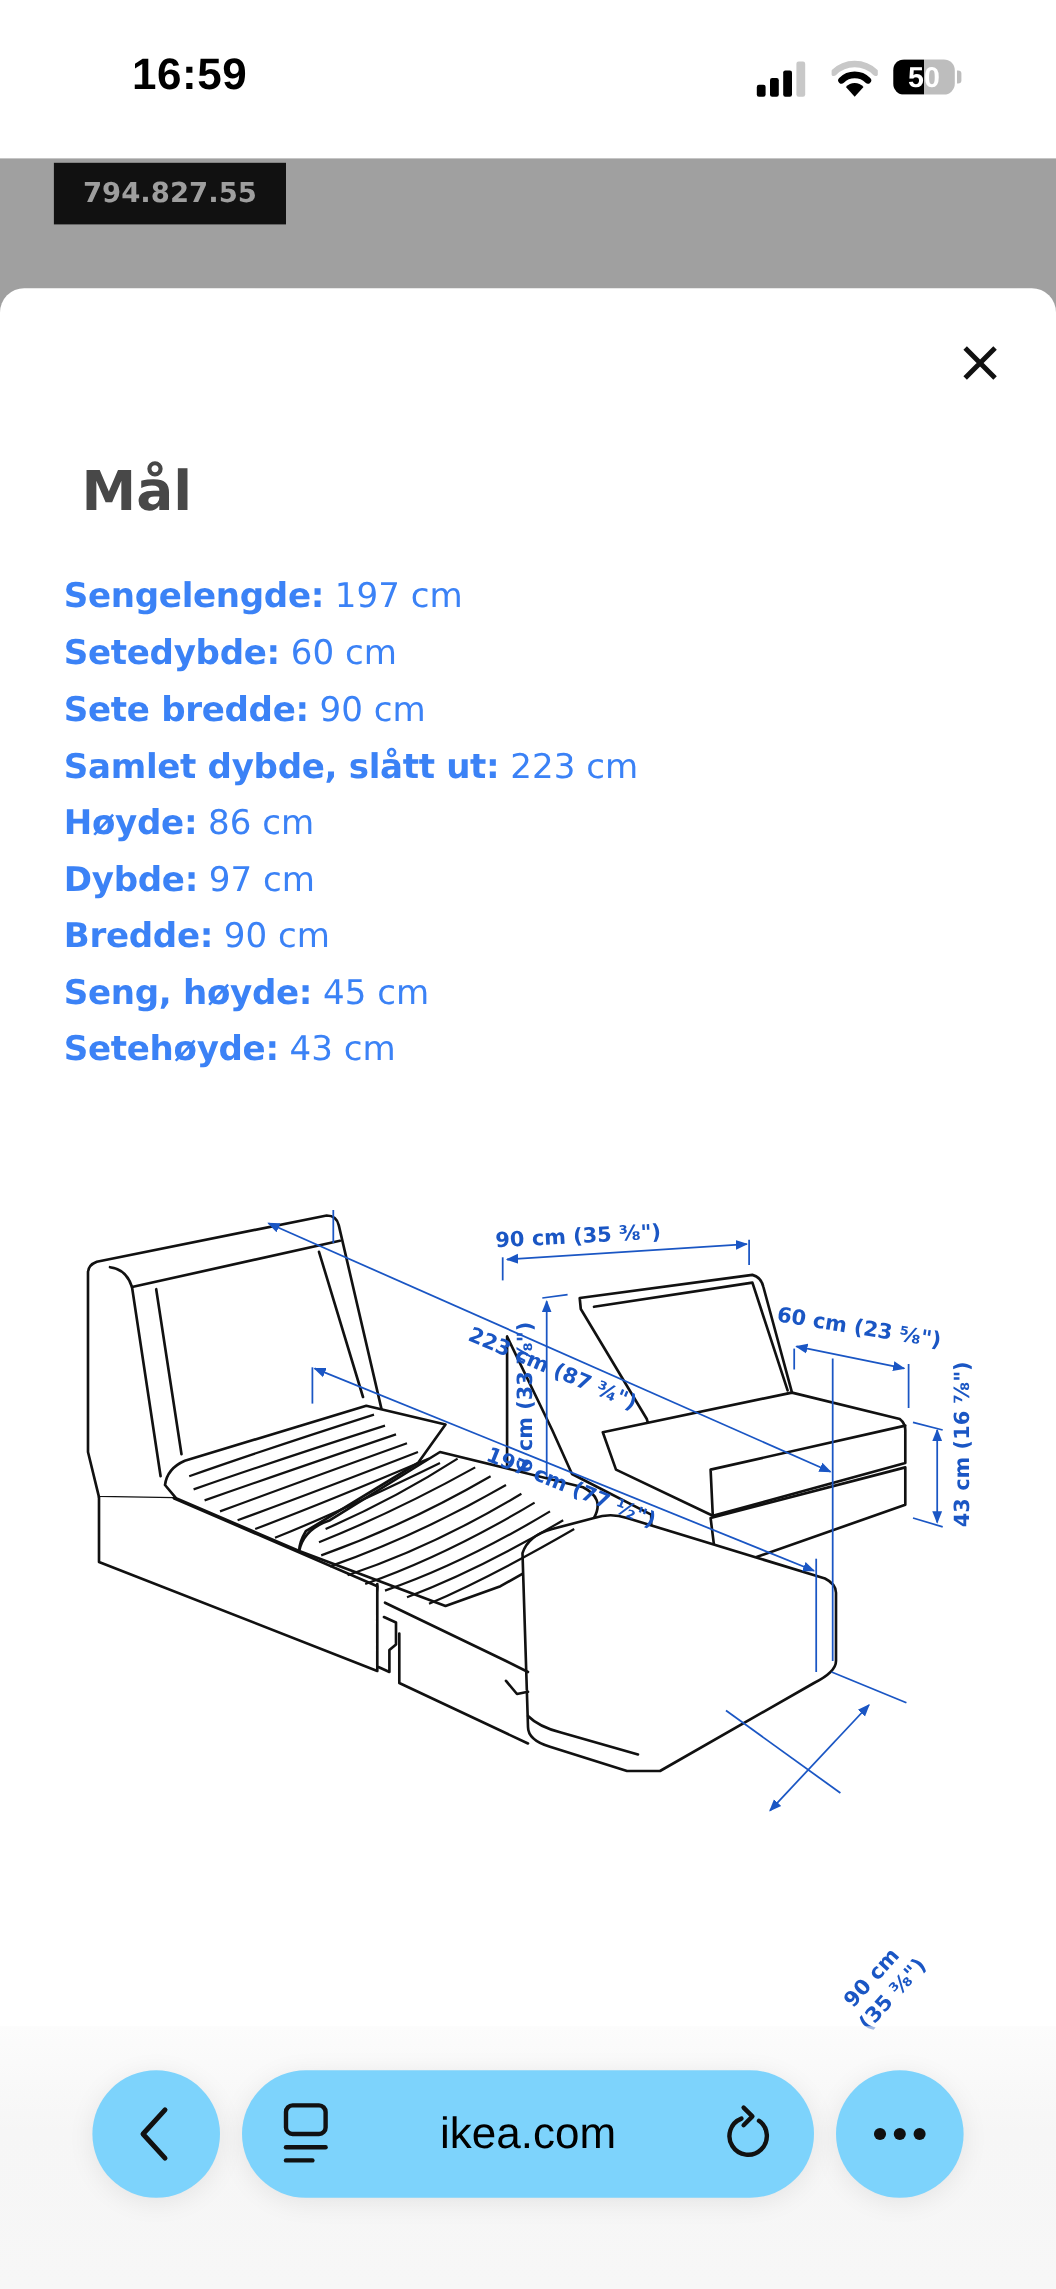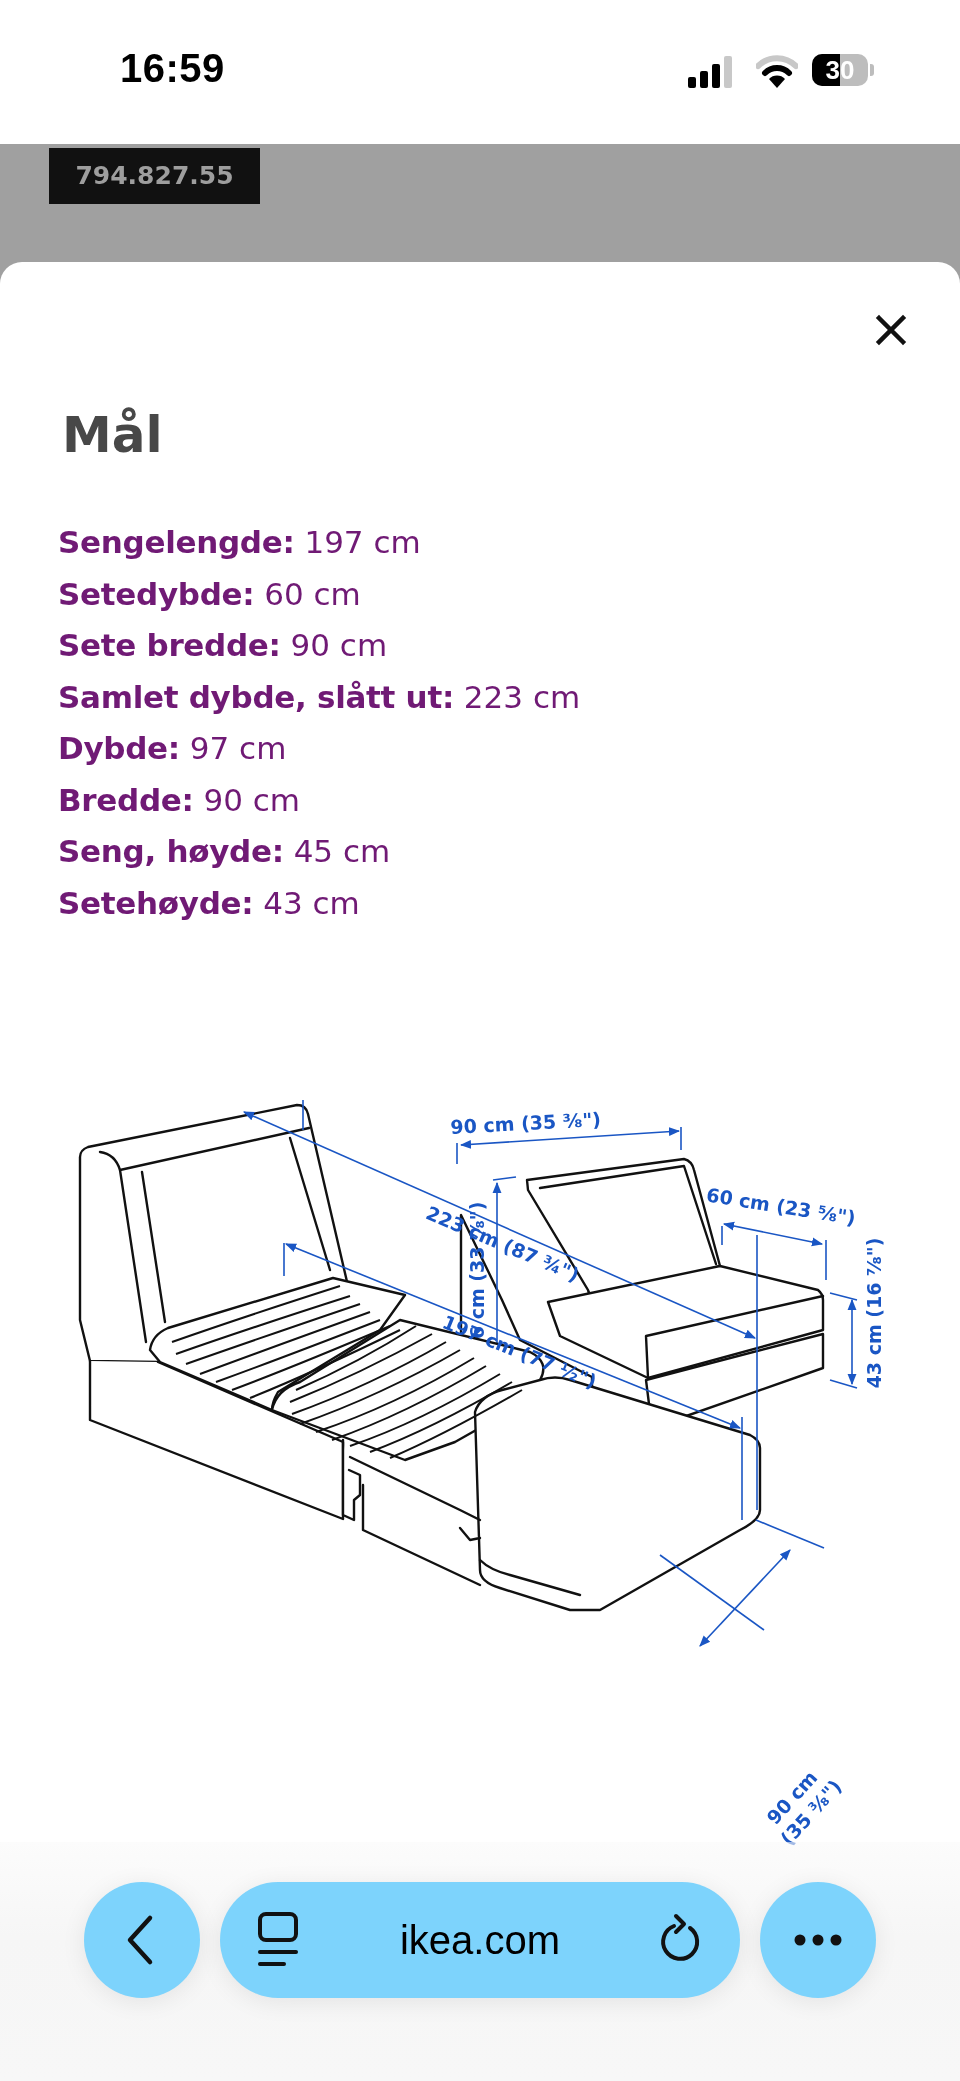--- a/index.html
+++ b/index.html
@@ -51,27 +51,27 @@
 
   .sheet {
     position: absolute; left: 0; top: 262px; width: 960px; height: 1819px;
     background: #ffffff; border-radius: 22px 22px 0 0;
   }
   .close-btn {
     position: absolute; left: 866px; top: 305px; width: 50px; height: 50px;
     cursor: pointer;
   }
   .sheet-title {
-    position: absolute; left: 58px; top: 402px; margin: 4px;
+    position: absolute; left: 58px; top: 402px; margin: 16px;
     font-family: "DejaVu Sans", sans-serif; font-weight: bold; font-size: 50px;
     color: #484848;
   }
   .dims { position: absolute; left: 58px; top: 518px; margin: 0; padding: 0; list-style: none; }
   .dims li {
-    height: 51.5px; line-height: 48px; font-size: 31px; color: #701a75;
+    height: 51.5px; line-height: 48px; font-size: 31px; color: #3b82f6;
     white-space: nowrap; font-family: "DejaVu Sans", sans-serif;
   }
   .dims .k { font-weight: bold; letter-spacing: -0.3px; }
   .dims .v { font-weight: normal; }
 
   .diagram { position: absolute; left: 60px; top: 1090px; width: 840px; height: 760px; }
   .dl { font-family: "DejaVu Sans", sans-serif; font-weight: bold; fill: #1a56c4; font-size: 19px; }
 
   .bottom-fade {
     position: absolute; left: 0; top: 1842px; width: 960px; height: 239px;
@@ -101,21 +101,21 @@
       <span style="left:24px;height:24px"></span>
       <span style="left:36px;height:32px;background:#c8c8c8"></span>
     </div>
     <svg class="wifi" viewBox="0 0 42 36">
       <path d="M2 12 A27 27 0 0 1 40 12" fill="none" stroke="#c8c8c8" stroke-width="6" stroke-linecap="round"></path>
       <path d="M9 19 A17 17 0 0 1 33 19" fill="none" stroke="#000" stroke-width="6" stroke-linecap="round"></path>
       <path d="M21 34 L13 25 A11 11 0 0 1 29 25 Z" fill="#000"></path>
     </svg>
     <div class="battery">
       <div class="fill"></div>
-      <div class="num">30</div>
+      <div class="num">50</div>
     </div>
     <div class="battery-tip"></div>
   </div>
 </div>
 
 <div class="backdrop"></div>
 <div class="article-badge">794.827.55</div>
 
 <div class="sheet"></div>
 
@@ -125,20 +125,21 @@
   </svg>
 </div>
 
 <h1 class="sheet-title">Mål</h1>
 
 <ul class="dims">
   <li><span class="k">Sengelengde:</span> <span class="v">197 cm</span></li>
   <li><span class="k">Setedybde:</span> <span class="v">60 cm</span></li>
   <li><span class="k">Sete bredde:</span> <span class="v">90 cm</span></li>
   <li><span class="k">Samlet dybde, slått ut:</span> <span class="v">223 cm</span></li>
+  <li><span class="k">Høyde:</span> <span class="v">86 cm</span></li>
   <li><span class="k">Dybde:</span> <span class="v">97 cm</span></li>
   <li><span class="k">Bredde:</span> <span class="v">90 cm</span></li>
   <li><span class="k">Seng, høyde:</span> <span class="v">45 cm</span></li>
   <li><span class="k">Setehøyde:</span> <span class="v">43 cm</span></li>
 </ul>
 
 <svg class="diagram" viewBox="0 0 840 760">
   <defs>
     <marker id="ah" viewBox="0 0 10 10" refX="9" refY="5" markerWidth="7" markerHeight="7" orient="auto-start-reverse">
       <path d="M0 1 L10 5 L0 9 Z" fill="#1a56c4"></path>

